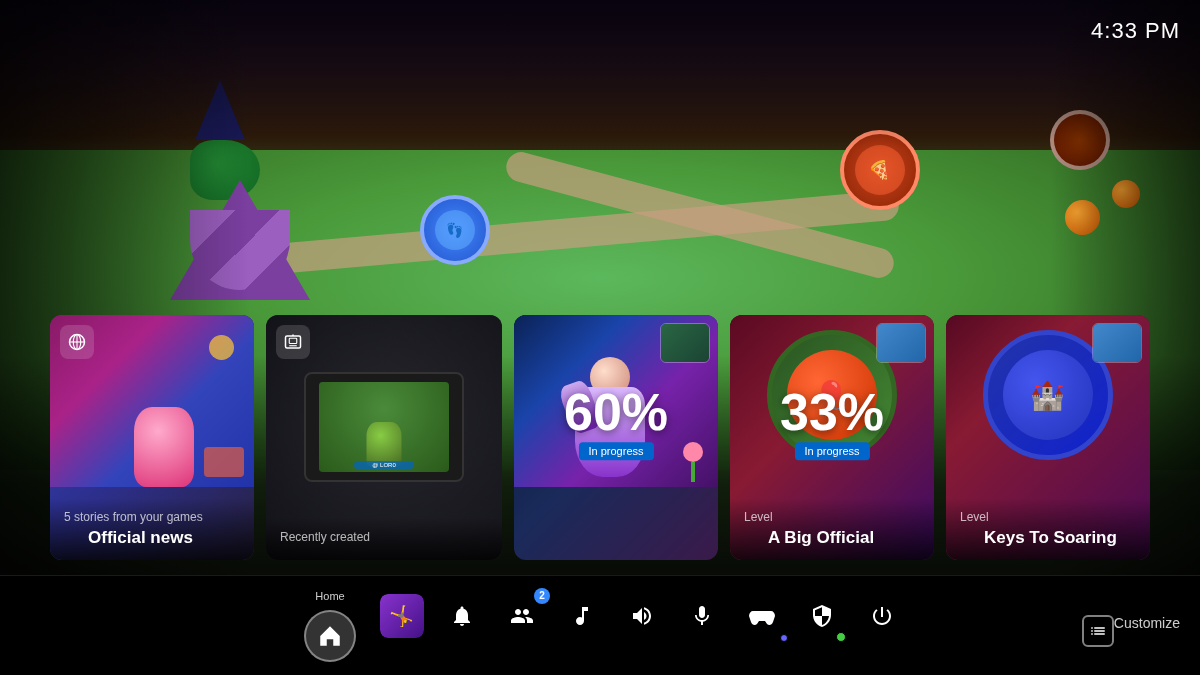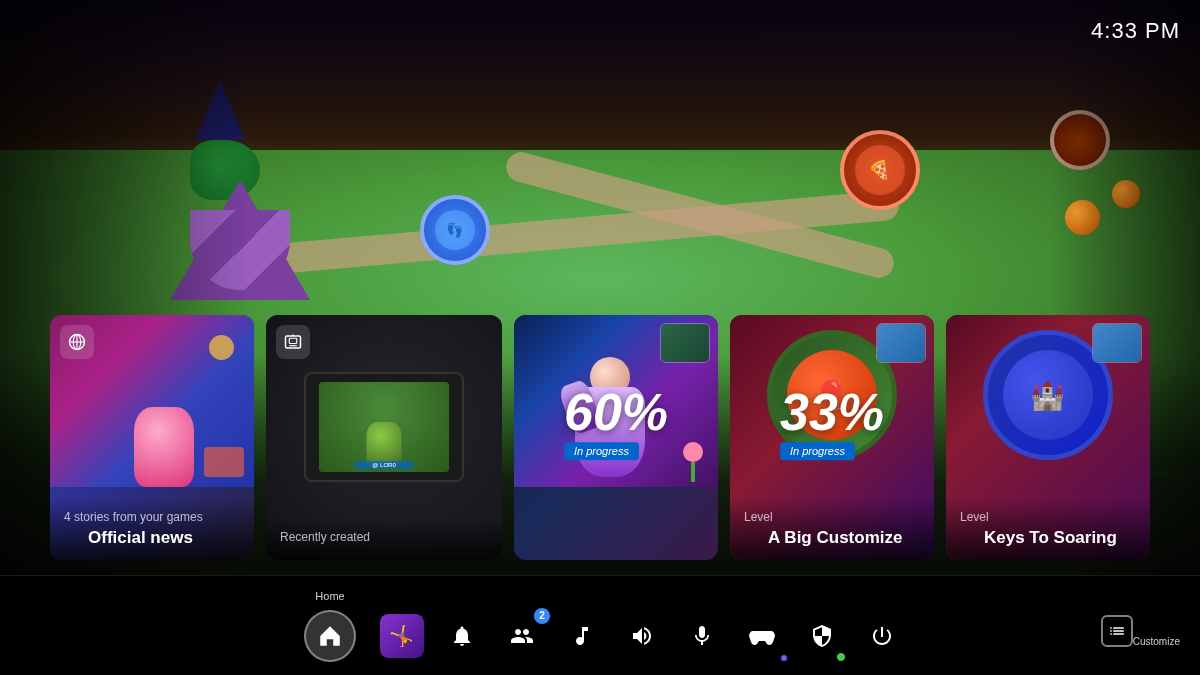--- a/index.html
+++ b/index.html
@@ -219,22 +219,21 @@
       line-height: 1.2;
       margin-left: 24px;
     }
 
     
     .percent-display {
       position: absolute;
       top: 50%;
       left: 50%;
       transform: translate(-50%, -70%);
-      text-align: left;
-      font-style: italic;
+      text-align: center;
     }
 
     .percent-value {
       font-size: 52px;
       font-weight: 700;
       color: #fff;
       line-height: 1;
       text-shadow: 0 2px 8px rgba(0,0,0,0.5);
     }
 
@@ -299,21 +298,21 @@
       height: 100px;
       background: rgba(0,0,0,0.92);
       display: flex;
       align-items: center;
       z-index: 20;
       border-top: 1px solid rgba(255,255,255,0.1);
     }
 
     .nav-center {
       display: flex;
-      align-items: flex-end;
+      align-items: flex-start;
       justify-content: center;
       flex: 1;
       gap: 8px;
     }
 
     .nav-icon-group {
       display: flex;
       align-items: center;
       justify-content: center;
       flex-direction: column;
@@ -361,23 +360,23 @@
       border-radius: 50%;
       border: 1px solid #000;
     }
 
     
     .customize-btn {
       position: absolute;
       right: 20px;
       bottom: 28px;
       display: flex;
-      align-items: flex-end;
+      align-items: flex-start;
       gap: 0;
-      font-size: 10px;
+      font-size: 14px;
       color: rgba(255,255,255,0.8);
       cursor: pointer;
     }
 
     .customize-icon {
       width: 32px; height: 32px;
       border: 2px solid rgba(255,255,255,0.5);
       border-radius: 6px;
       display: flex;
       align-items: center;
@@ -491,21 +490,21 @@
     </div>
     <div class="card-icon">
       <svg width="18" height="18" viewBox="0 0 24 24" fill="white">
         <circle cx="12" cy="12" r="10" stroke="white" stroke-width="2" fill="none"></circle>
         <line x1="12" y1="2" x2="12" y2="22" stroke="white" stroke-width="1.5"></line>
         <ellipse cx="12" cy="12" rx="5" ry="10" stroke="white" stroke-width="1.5" fill="none"></ellipse>
         <line x1="2" y1="12" x2="22" y2="12" stroke="white" stroke-width="1.5"></line>
       </svg>
     </div>
     <div class="card-content">
-      <div class="card-subtitle">4 stories from your games</div>
+      <div class="card-subtitle">5 stories from your games</div>
       <div class="card-title">Official news</div>
     </div>
   </div>
 
   <div class="card card-screenshot">
     <div class="card-image-bg"></div>
     <div class="card-icon">
       <svg width="18" height="18" viewBox="0 0 24 24" fill="white">
         <rect x="2" y="4" width="20" height="16" rx="2" stroke="white" stroke-width="2" fill="none"></rect>
         <rect x="7" y="7" width="10" height="7" rx="1" stroke="white" stroke-width="1.5" fill="none"></rect>
@@ -561,21 +560,21 @@
     <div class="card-thumb">
       <div class="card-thumb-img" style="background:linear-gradient(135deg,#4488cc,#2266aa);"></div>
     </div>
 
     <div class="percent-display">
       <div class="percent-value">33%</div>
       <div class="in-progress-badge">In progress</div>
     </div>
     <div class="card-content">
       <div class="card-subtitle">Level</div>
-      <div class="card-title">A Big Customize</div>
+      <div class="card-title">A Big Official</div>
     </div>
   </div>
 
   <div class="card card-keys">
     <div style="position:absolute;top:0;left:0;width:100%;height:100%;background:linear-gradient(135deg,#550a22 0%,#881a33 30%,#4a0a55 100%);"></div>
 
     <div style="position:absolute;top:15px;left:50%;transform:translateX(-50%);width:130px;height:130px;border-radius:50%;background:linear-gradient(135deg,#2233aa,#1122cc);border:5px solid #3344cc;overflow:hidden;display:flex;align-items:center;justify-content:center;">
       <div style="width:90px;height:90px;border-radius:50%;background:radial-gradient(circle at 35% 35%,#4455ee,#2233bb);display:flex;align-items:center;justify-content:center;font-size:28px;">🏰</div>
     </div>
     <div class="card-thumb">

